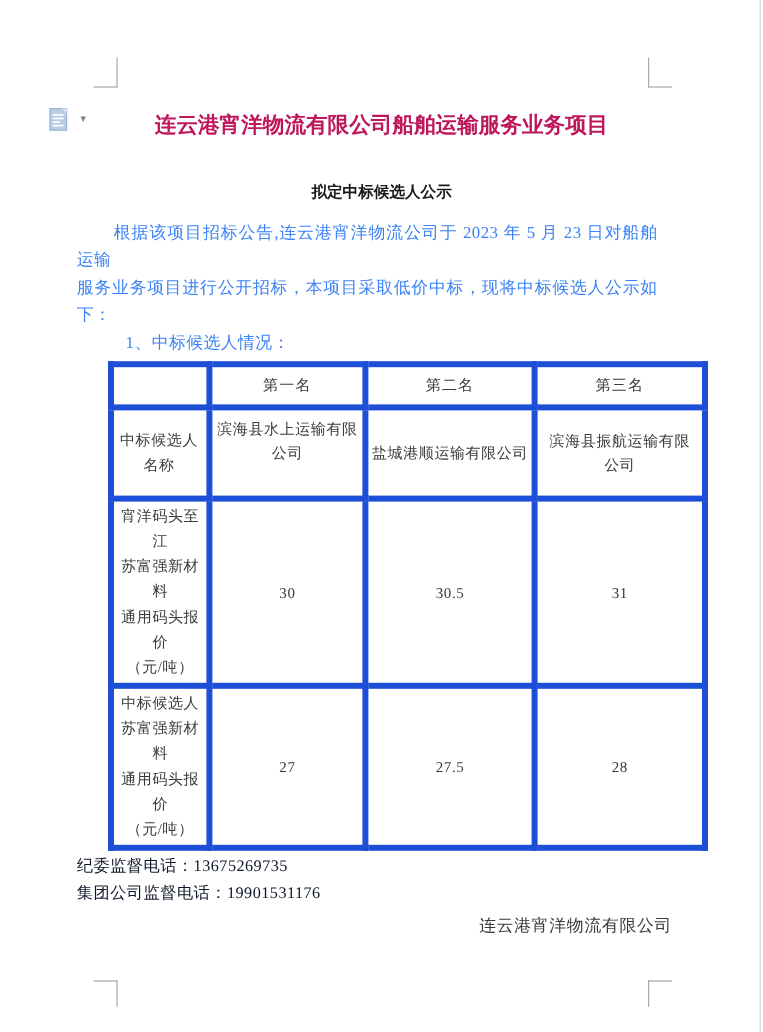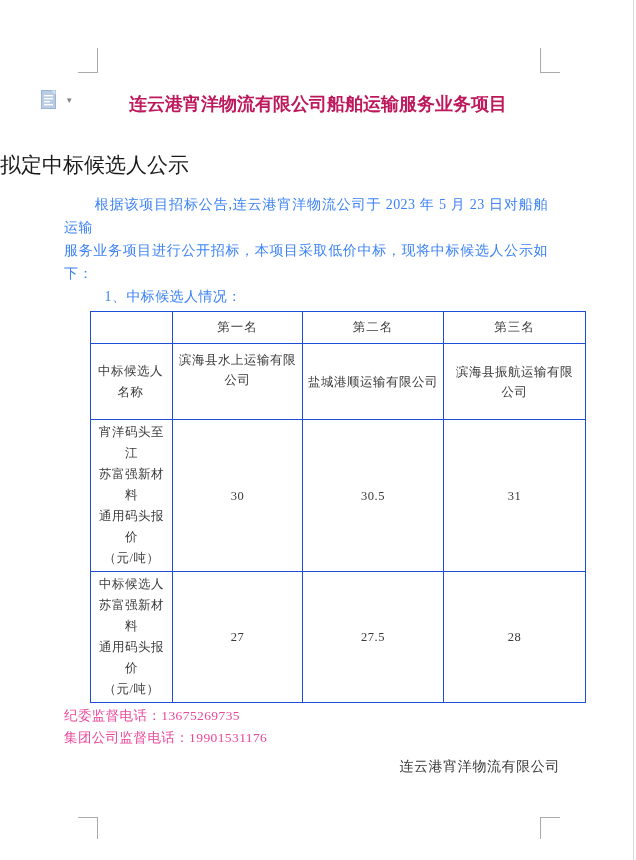--- a/index.html
+++ b/index.html
@@ -16,41 +16,41 @@
   .crop.bl { left:78px;  top:817px; height:21px; border-right:1px solid #aaa; border-top:1px solid #aaa; }
   .crop.br { left:540px; top:817px; height:21px; border-left:1px solid #aaa;  border-top:1px solid #aaa; }
 
   
   .paste-wrap { position:absolute; left:41px; top:90px; display:flex; align-items:flex-start; gap:9px; cursor:pointer; }
   .paste-arrow { font-size:9px; color:#808080; line-height:9px; margin-top:6px; font-family:"DejaVu Sans", sans-serif; }
 
   .content { position:absolute; left:0; top:0; width:100%; }
 
   .title    { margin:92px 0 0 0; text-align:center; font-size:18px; font-weight:bold; color:#be185d; }
-  .subtitle { margin:35px 0 0 0; font-size:21px; font-weight:normal; color:#1a1a1a; }
+  .subtitle { margin:35px 0 0 0; text-align:center; font-size:13px; font-weight:bold; color:#1a1a1a; }
 
   .para { margin:0 88px 0 64px; font-size:14px; line-height:23px; letter-spacing:0.4px;
           white-space:pre-wrap; text-align:justify; color:#3b82f6; }
   .para.intro { margin-top:14px; text-indent:2.2em; }
   .para.item1 { text-indent:2.9em; }
   .para.item2 { margin-top:5px; text-indent:2.2em; }
   .para.item3 { margin-top:5px; line-height:26px; text-indent:2.2em; }
 
   table.bid { margin:3px 0 0 90px; border-collapse:collapse; table-layout:fixed; width:495px;
               font-size:12.5px; color:#3a3a3a; }
-  table.bid th, table.bid td { border:1px solid #1d4ed8; padding:2px; white-space:pre-line; overflow:hidden; }
+  table.bid th, table.bid td { border:5px solid #1d4ed8; padding:2px; white-space:pre-line; overflow:hidden; }
   table.bid th { font-weight:normal; text-align:center; vertical-align:middle; height:27px; letter-spacing:1px; }
   tr.r-name  { height:76px; }
   tr.r-price { height:89px; }
   td.c   { text-align:center; vertical-align:middle; line-height:20px; letter-spacing:0.5px; }
   td.c.top { vertical-align:top; padding-top:6px; }
   td.lbl { text-align:center; vertical-align:middle; padding-left:5px; line-height:21px; letter-spacing:0.5px; }
   td.lbl.center { text-align:center; padding-left:0; }
 
-  .contact { margin:4px 0 0 64px; font-size:13.5px; line-height:18px; letter-spacing:0.4px; color:#ec4899; }
+  .contact { margin:4px 0 0 64px; font-size:13.5px; line-height:18px; letter-spacing:0.4px; color:#0f172a; }
   .sign { margin-top:8px; font-size:14px; line-height:23px; letter-spacing:0.6px; color:#3a3a3a; }
   .sign .company { text-align:right; padding-right:76px; }
 </style>
 </head>
 <body>
 
 <div class="page">
 
   <div class="edge-right"></div>
 

